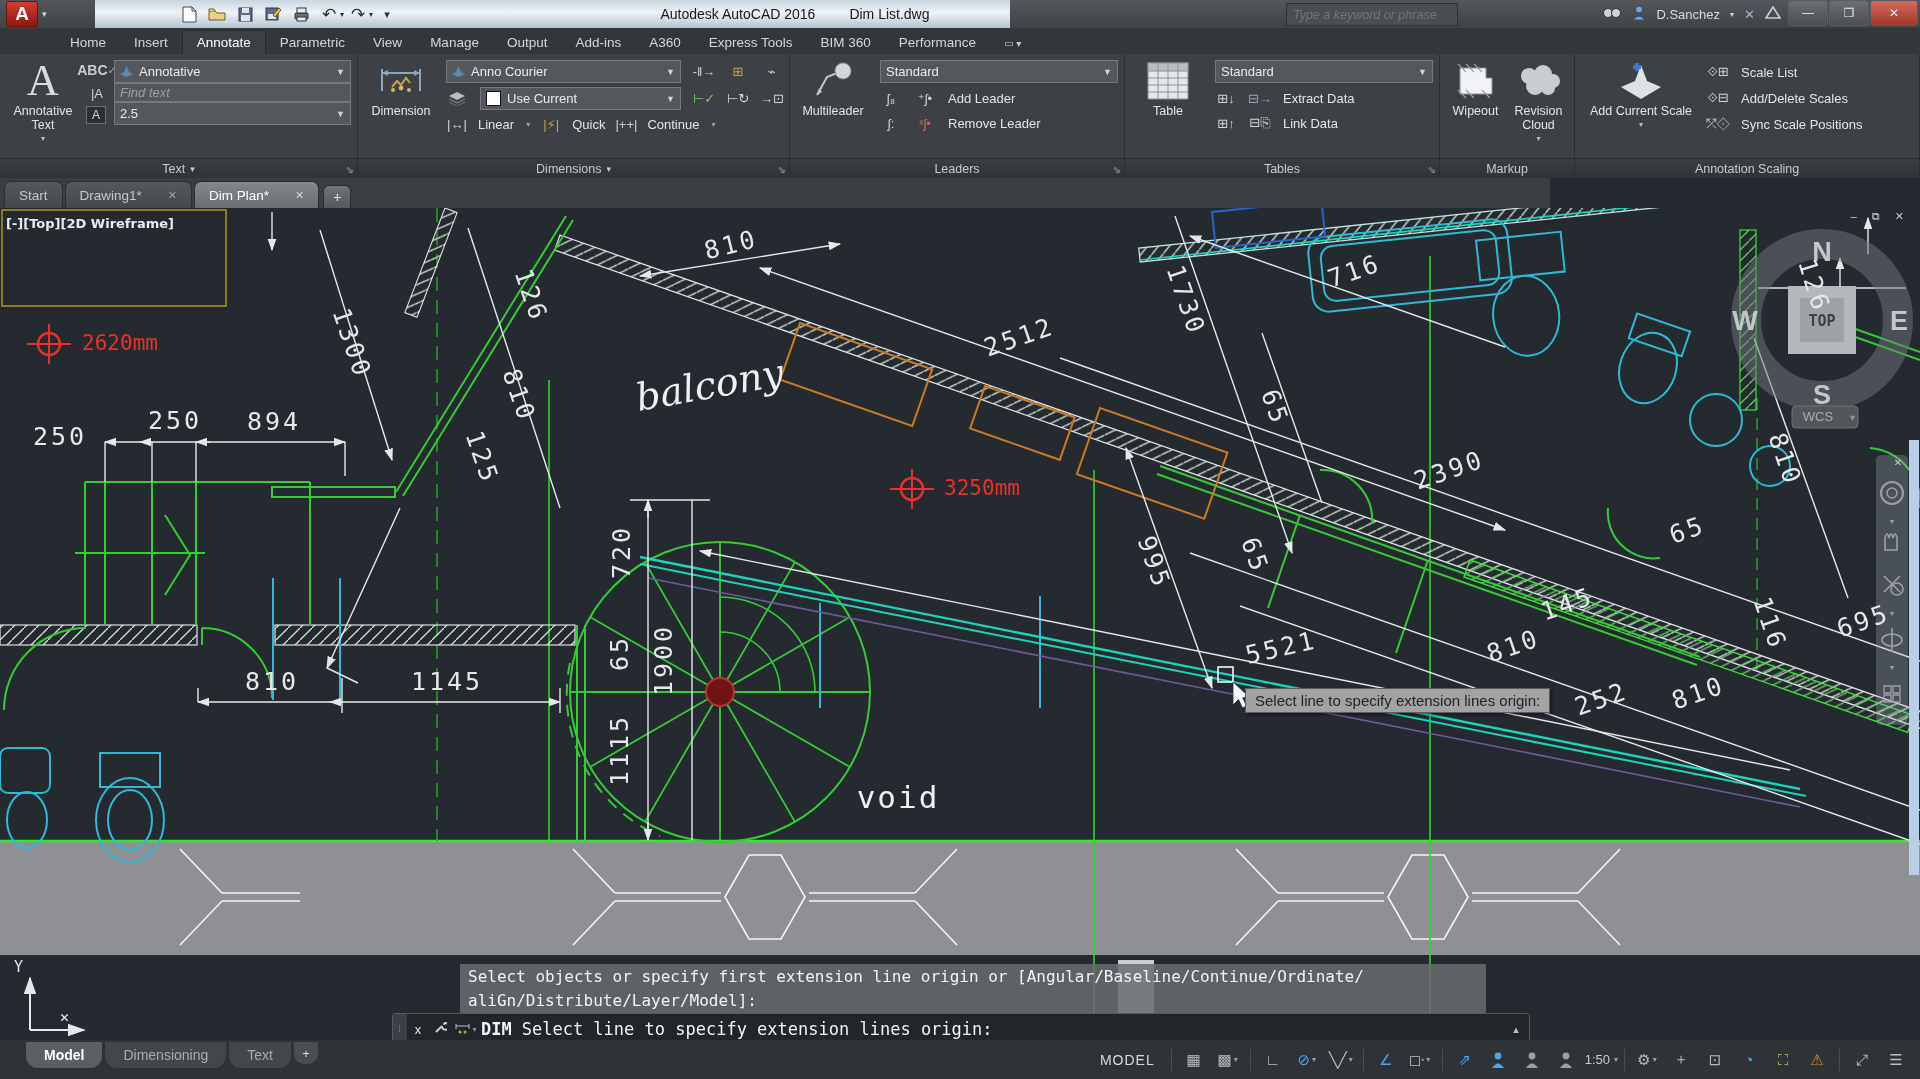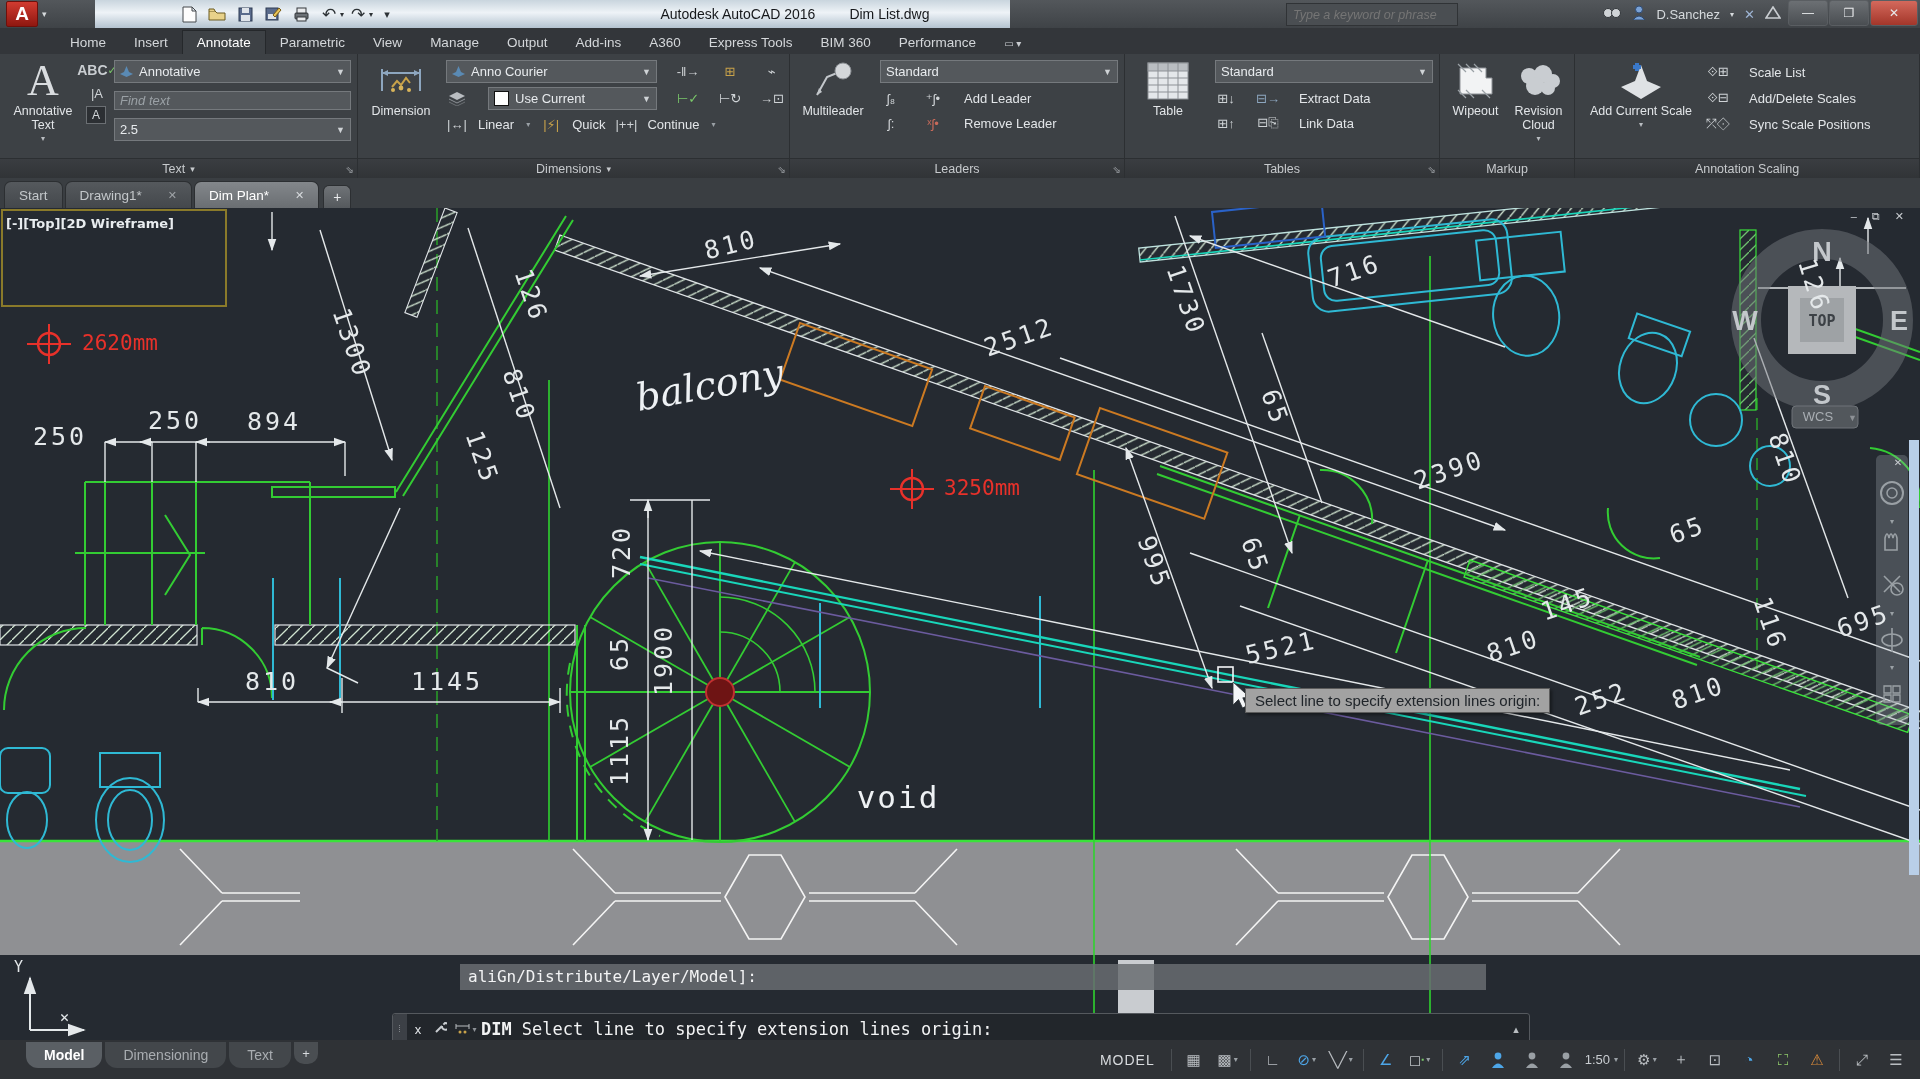--- a/index.html
+++ b/index.html
@@ -35,26 +35,26 @@
   .pbody{flex:1;display:flex;padding:4px 6px 0 6px;gap:6px;}
   .pcap{height:19px;background:linear-gradient(#3a3d41,#313437);color:#c7cacd;font-size:12.5px;
     display:flex;align-items:center;justify-content:center;gap:5px;border-top:1px solid #2c2f32;}
   .launch{position:absolute;right:3px;bottom:3px;color:#9ea2a6;font-size:10px;}
   .bigbtn{width:74px;display:flex;flex-direction:column;align-items:center;justify-content:flex-start;color:#e2e5e8;font-size:12.5px;text-align:center;line-height:14px;}
   .bigbtn .bicon{height:46px;display:flex;align-items:center;justify-content:center;}
   .combo{height:21px;background:#54585c;border:1px solid #75797d;color:#e8ebee;font-size:13px;display:flex;align-items:center;padding:0 5px;gap:6px;}
   .combo .grow{flex:1}
   .combo .dn{color:#cfd3d6;font-size:9px;}
   .smic{width:22px;height:20px;display:flex;align-items:center;justify-content:center;font-size:13px;color:#cfd3d6;}
-  .rrow{display:flex;align-items:center;gap:20px;}
+  .rrow{display:flex;align-items:center;gap:12px;}
   .rtxt{color:#e2e5e8;font-size:13px;}
   input.findbox{height:19px;background:#54585c;border:1px solid #75797d;color:#e8ebee;font-size:13px;padding:0 5px;width:100%;box-sizing:border-box;}
   input.findbox::placeholder{color:#9aa0a5;font-style:italic;}
   
-  #filetabs{position:absolute;left:0;top:178px;width:1920px;height:30px;background:#3a3e42;display:flex;align-items:flex-end;padding-left:4px;box-sizing:border-box;}
+  #filetabs{position:absolute;left:0;top:178px;width:1550px;height:30px;background:#3a3e42;display:flex;align-items:flex-end;padding-left:4px;box-sizing:border-box;}
   .ftab{height:26px;display:flex;align-items:center;gap:26px;padding:0 14px;margin-right:2px;font-size:13.5px;
     color:#c3c7ca;background:linear-gradient(#55595d,#44484c);border:1px solid #2c2f32;border-bottom:none;border-radius:7px 7px 0 0;}
   .ftab.active{background:linear-gradient(#83878b,#6a6e72);color:#fff;}
   .ftab .fx{font-size:11px;color:#9fa3a7;}
   .ftab.active .fx{color:#d8dbde;}
   #newtab{width:26px;height:22px;background:linear-gradient(#6f7377,#55595d);border-radius:6px 6px 0 0;margin-left:2px;
     color:#e8eaec;display:flex;align-items:center;justify-content:center;font-size:14px;border:1px solid #2c2f32;border-bottom:none;}
   
   #canvas{position:absolute;left:0;top:208px;width:1920px;height:832px;background:#252a31;overflow:hidden;}
   #plan{position:absolute;left:0;top:0;}
@@ -195,21 +195,21 @@
         <div class="bigbtn">
           <div class="bicon" style="font-size:44px;color:#d9dcdf;font-family:'Liberation Serif',serif;line-height:44px;">A</div>
           <span>Annotative Text</span>
             <span style="font-size:8px;color:#b9bdc1;">▾</span>
         </div>
         <div style="display:flex;flex-direction:column;gap:3px;justify-content:flex-start;padding-top:2px;">
           <span class="smic" style="color:#7ac86a;font-size:11px;"><b style="color:#c9cdd1;font-size:14px;">ABC</b>✓</span>
           <span class="smic">|A</span>
           <span class="smic" style="background:#2c2f33;border:1px solid #6b6f73;width:18px;height:16px;font-size:12px;">A</span>
         </div>
-        <div style="flex:1;display:flex;flex-direction:column;gap:8px;padding-top:2px;">
+        <div style="flex:1;display:flex;flex-direction:column;gap:0;padding-top:2px;">
           <div class="combo">
             <svg width="13" height="11">
                 <path d="M6.5 0 L9 6 L13 8 L6.5 11 L0 8 L4 6 Z" fill="#5a8ab4"></path>
               </svg>
             <span class="grow">Annotative</span>
               <span class="dn">▼</span>
           </div>
           <input class="findbox" placeholder="Find text" style="">
           <div class="combo">
             <span class="grow">2.5</span>
@@ -699,20 +699,21 @@
         <rect x="1218" y="459" width="15" height="15" fill="none" stroke="#f4f6f8" stroke-width="1.6"></rect>
         <path d="M1233 474 L1233 497 L1238.5 491.5 L1242.5 500 L1246.5 498 L1242.8 489.8 L1250 489.5 Z" fill="#f4f6f8" stroke="#2a2e33" stroke-width="0.8"></path>
       </g>
     </svg>
 
     <div id="vplabel">[-][Top][2D Wireframe]</div>
     <div id="vpwin">‒ ⧉ ✕</div>
     <div id="tooltip">Select line to specify extension lines origin:</div>
 
     <div id="cmdhist">
+      <div>Select objects or specify first extension line origin or [Angular/Baseline/Continue/Ordinate/</div>
       <div>aliGn/Distribute/Layer/Model]:</div>
     </div>
     <div id="cmdbar">
       <span id="cmdgrip">⁞</span>
       <span id="cmdclose">x</span>
       <span id="cmdwrench"><svg width="13" height="13">
             <path d="M2 11 L8 5 M8 5 a3.4 3.4 0 1 0 3 -3 l-1.6 1.6" stroke="#c9cdd1" stroke-width="2" fill="none"></path>
           </svg></span>
       <span id="cmdicon">
           <svg width="15" height="12">

